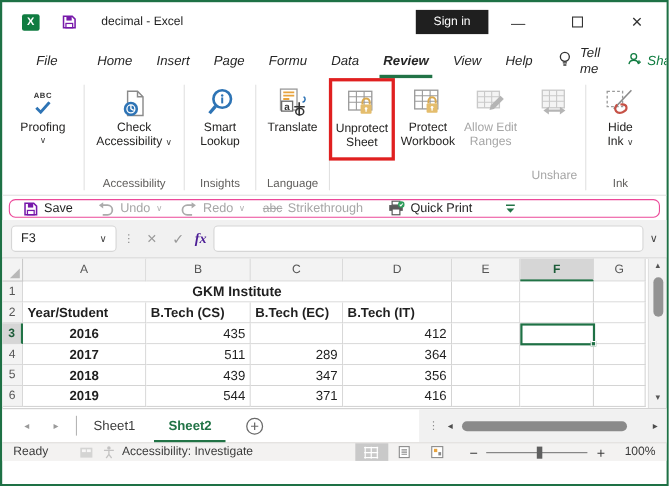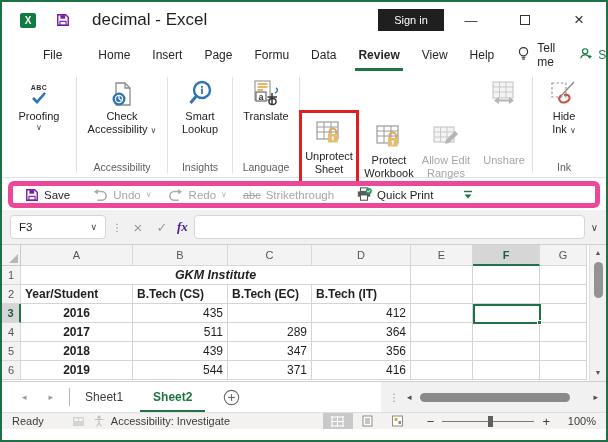--- a/index.html
+++ b/index.html
@@ -3,28 +3,28 @@
 <meta charset="utf-8">
 <style>
   * { margin:0; padding:0; box-sizing:border-box; }
   html,body { width:608px; height:442px; font-family:"Liberation Sans", sans-serif; background:#fff; }
   .window { width:608px; height:442px; border:2px solid #1e7145; display:flex; flex-direction:column; background:#fff; overflow:hidden; }
 
   
   .titlebar { height:36px; display:flex; align-items:center; padding-left:18px; flex:0 0 auto; }
   .xl-logo { width:16px; height:15px; background:#107c41; border-radius:2px; color:#fff; font-size:10px; font-weight:bold; display:flex; align-items:center; justify-content:center; }
   .tb-save { margin-left:20px; display:flex; }
-  .tb-title { margin-left:22px; font-size:17px; color:#1f1f1f; }
+  .tb-title { margin-left:22px; font-size:11px; color:#1f1f1f; }
   .tb-right { margin-left:auto; display:flex; align-items:center; height:100%; }
   .signin { background:#1f1f1f; color:#fff; font-size:11px; width:66px; height:22px; display:flex; align-items:center; justify-content:center; }
   .caption-btn { width:54px; height:100%; display:flex; align-items:center; justify-content:center; color:#333; font-size:13px; }
   .maxbox { width:10px; height:10px; border:1.3px solid #333; }
 
   
-  .menubar { height:33px; display:flex; align-items:center; padding-left:30px; font-size:12px; color:#262626; flex:0 0 auto; }
+  .menubar { height:33px; display:flex; align-items:center; padding-left:20px; font-size:12px; color:#262626; flex:0 0 auto;font-style:italic; }
   .menu-item { padding:0 11px; height:100%; display:flex; align-items:center; position:relative; white-space:nowrap; }
   .menu-item.active { font-weight:bold; }
   .menu-item.active::after { content:""; position:absolute; left:8px; right:8px; bottom:0; height:3px; background:#217346; }
   .msep { width:1px; height:15px; background:#d9d9d9; }
   .tellme { display:flex; align-items:center; gap:7px; padding:0 12px; }
   .share { display:flex; align-items:center; gap:5px; color:#107c41; padding:0 12px; }
 
   
   .ribbon { height:107px; display:flex; border-bottom:1px solid #e1e1e1; flex:0 0 auto; padding-top:2px; }
   .rgroup { display:flex; flex-direction:column; align-items:center; }
@@ -33,21 +33,21 @@
   .rsep { width:1px; background:#e1e1e1; margin:4px 0; }
   .rbtn { display:flex; flex-direction:column; align-items:center; padding-top:5px; text-align:center; font-size:11px; color:#252423; line-height:13px; }
   .rbtn .ricon { height:32px; display:flex; align-items:center; justify-content:center; }
   .rbtn.disabled { color:#a6a6a6; }
   .chev { font-size:8px; color:#444; line-height:9px; }
   .disabled .chev { color:#b5b5b5; }
   .redbox { border:3px solid #e02020; margin:-2px 1px 0 1px; padding:0 1px 6px 1px; }
   .abc-top { font-size:7px; font-weight:bold; letter-spacing:.5px; color:#333; line-height:8px; }
 
   
-  .qat { height:27px; margin:3px 6px 2px 6px; border:5px solid #ec4899; border-radius:6px; display:flex; align-items:center; padding:0 12px; font-size:11.5px; color:#1f1f1f; flex:0 0 auto; gap:6px; }
+  .qat { height:17px; margin:3px 6px 2px 6px; border:1px solid #ec4899; border-radius:6px; display:flex; align-items:center; padding:0 12px; font-size:11.5px; color:#1f1f1f; flex:0 0 auto; gap:6px; }
   .qitem { display:flex; align-items:center; gap:5px; white-space:nowrap; }
   .qitem.disabled { color:#a6a6a6; }
   .strike-abc { text-decoration:line-through; font-size:11px; }
 
   
   .fbar { height:34px; background:#f1f1f1; display:flex; align-items:center; padding:0 8px; gap:6px; flex:0 0 auto; }
   .namebox { width:96px; height:24px; background:#fff; border:1px solid #d6d6d6; border-radius:4px; display:flex; align-items:center; padding:0 8px; font-size:11.5px; color:#1f1f1f; }
   .namebox .chev { margin-left:auto; }
   .fdots { color:#8a8a8a; font-size:10px; letter-spacing:1px; }
   .fbtn { color:#9a9a9a; font-size:13px; width:18px; text-align:center; }
@@ -59,21 +59,21 @@
   .sheet { display:grid; grid-template-columns:19px 112px 95px 84px 99px 62px 67px 47px; grid-template-rows:21px repeat(6,19px); width:585px; flex:0 0 auto; font-size:12px; color:#1f1f1f; }
   .hc { background:#f3f3f3; border-right:1px solid #d8d8d8; border-bottom:1px solid #d8d8d8; display:flex; align-items:center; justify-content:center; font-size:11px; color:#555; }
   .hc.sel { background:#d6d6d6; border-bottom:2px solid #217346; color:#1d5c39; font-weight:bold; }
   .rh.sel { background:#d6d6d6; border-right:2px solid #217346; border-bottom:1px solid #d8d8d8; color:#1d5c39; font-weight:bold; }
   .corner { background:#f3f3f3; border-right:1px solid #c9c9c9; border-bottom:1px solid #c9c9c9; position:relative; }
   .corner::after { content:""; position:absolute; right:2px; bottom:2px; border-style:solid; border-width:0 0 9px 9px; border-color:transparent transparent #b8b8b8 transparent; }
   .cell { background:#fff; border-right:1px solid #d4d4d4; border-bottom:1px solid #d4d4d4; display:flex; align-items:center; padding:0 4px; overflow:hidden; white-space:nowrap; }
   .cell.b { font-weight:bold; }
   .cell.ctr { justify-content:center; }
   .cell.rt { justify-content:flex-end; }
-  .cell.merged { grid-column:span 4; justify-content:center; font-weight:bold; font-size:12.5px;font-style:italic; }
+  .cell.merged { grid-column:span 4; justify-content:center; font-weight:bold; font-size:12.5px; }
   .selbox { position:absolute; left:471px; top:59px; width:68px; height:20px; border:2px solid #1e7145; background:transparent; }
   .fillhandle { position:absolute; right:-3px; bottom:-3px; width:5px; height:5px; background:#1e7145; border:1px solid #fff; }
   .vscroll { width:17px; background:#f1f1f1; border-left:1px solid #e0e0e0; display:flex; flex-direction:column; align-items:center; padding:3px 0; flex:0 0 auto; margin-left:auto; }
   .varrow { font-size:7px; color:#555; line-height:10px; }
   .vthumb { width:9px; height:36px; background:#939393; border-radius:5px; margin-top:4px; }
   .vspace { flex:1; }
 
   
   .tabbar { height:31px; display:flex; align-items:stretch; border-top:1px solid #cfcfcf; flex:0 0 auto; background:#fff; }
   .navarrows { display:flex; align-items:center; gap:22px; padding:0 16px 0 20px; color:#9a9a9a; font-size:9px; }
@@ -249,21 +249,21 @@
           </span>
           <span>Translate</span>
         </div>
       </div>
       <div class="glabel">Language</div>
     </div>
 
     <div class="rsep"></div>
 
     <div class="rgroup" style="width:232px;">
-      <div class="rbtns" style="align-items:center;">
+      <div class="rbtns" style="align-items:flex-start;">
         <div class="redbox">
           <div class="rbtn" style="width:52px;">
             <span class="ricon">
               <svg width="30" height="30" viewBox="0 0 30 30">
                   <rect x="3" y="3" width="21" height="17" fill="#fff" stroke="#9a9a9a" stroke-width="1.2"></rect>
                   <line x1="3" y1="8" x2="24" y2="8" stroke="#9a9a9a"></line>
                   <line x1="3" y1="13" x2="24" y2="13" stroke="#9a9a9a"></line>
                   <line x1="10" y1="3" x2="10" y2="20" stroke="#9a9a9a"></line>
                   <line x1="17" y1="3" x2="17" y2="20" stroke="#9a9a9a"></line>
                   <path d="M15.5 15v-2.2a3.3 3.3 0 016.6 0V15" fill="none" stroke="#d9a94f" stroke-width="1.8"></path>

